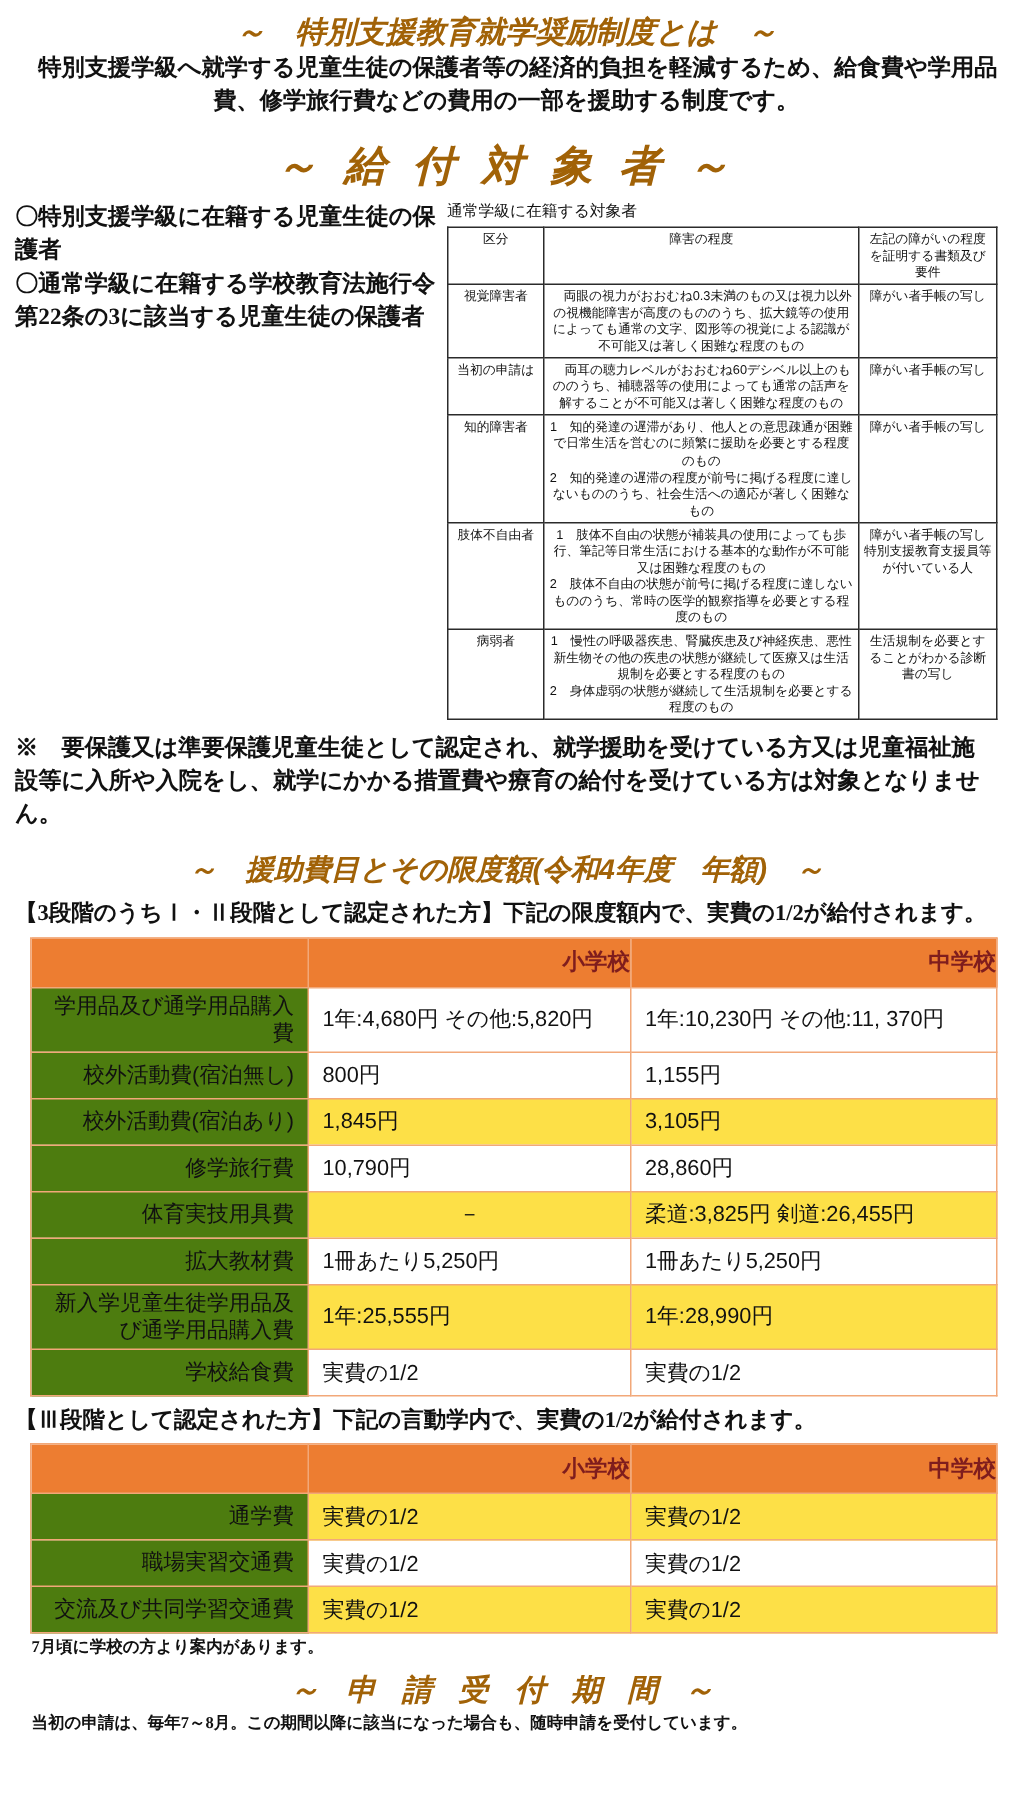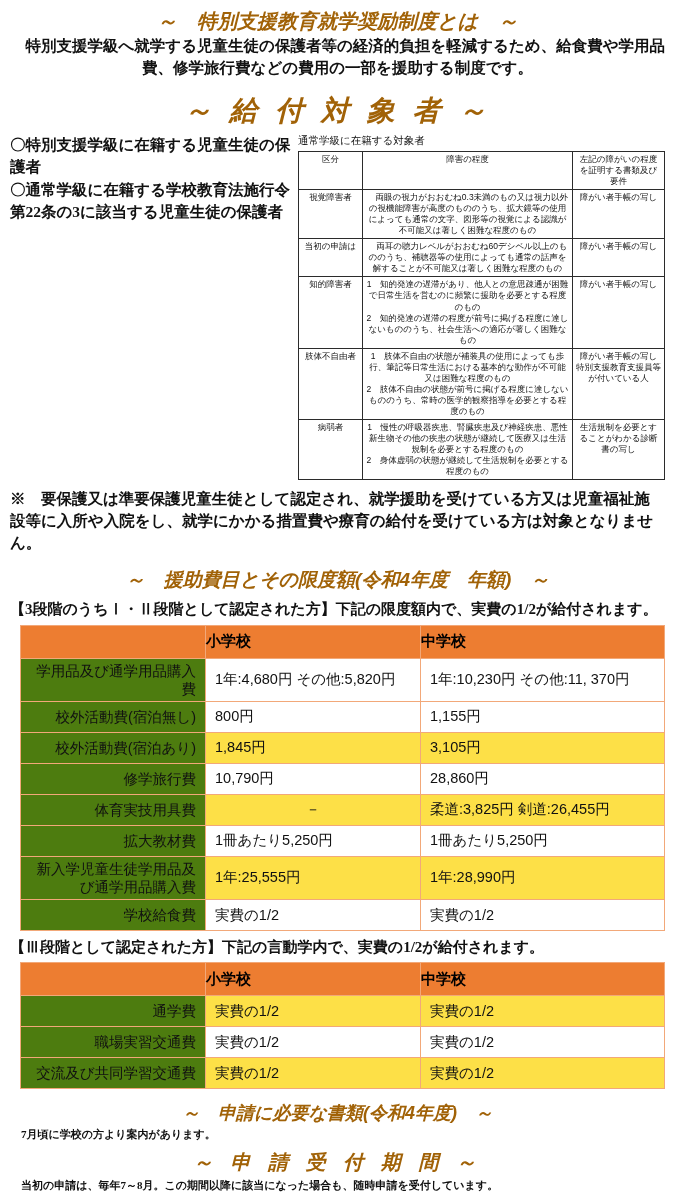--- a/index.html
+++ b/index.html
@@ -44,22 +44,22 @@
   .elig .pre { white-space:pre-line; }
   .elig .hrow td { height:26px; }
 
   
   table.main-tb {
     border-collapse:collapse; margin:5px 0 2px 10px;
     font-family:"Liberation Sans", sans-serif;
     font-size:14.5px; width:645px; table-layout:fixed;
   }
   .main-tb th {
-    background:#ed7d31; color:#000000; font-size:15px; font-weight:bold;
-    height:33px; border:1px solid #f2a879; text-align:left;
+    background:#ed7d31; color:#7f1d1d; font-size:15px; font-weight:bold;
+    height:33px; border:1px solid #f2a879; text-align:right;
   }
   .main-tb td { border:1px solid #f2a879; height:31px; padding:3px 9px; }
   .main-tb .lblcol { width:185px; }
   .main-tb .elemcol { width:215px; }
   .main-tb .lbl { background:#4d7c0f; text-align:right; line-height:1.25; }
   .main-tb .val { }
   .main-tb .ctr { text-align:center; }
   .main-tb tr.alt .val { background:#fde047; }
   .stage-note { font-size:15px; font-weight:bold; line-height:1.35; margin-top:6px; }
 
@@ -198,19 +198,18 @@
       <td class="val">実費の1/2</td>
     </tr>
     <tr class="alt">
       <td class="lbl">交流及び共同学習交通費</td>
       <td class="val">実費の1/2</td>
       <td class="val">実費の1/2</td>
     </tr>
   </tbody>
     </table>
 
-  <div class="hd hd4">～　申請に必要な書類(令和4年度)　～</div>
   <div class="body-line">　7月頃に学校の方より案内があります。</div>
 
   <div class="hd hd5">～ 申 請 受 付 期 間 ～</div>
   <div class="body-line">　当初の申請は、毎年7～8月。この期間以降に該当になった場合も、随時申請を受付しています。</div>
 
 </div>
 
 </body></html>

